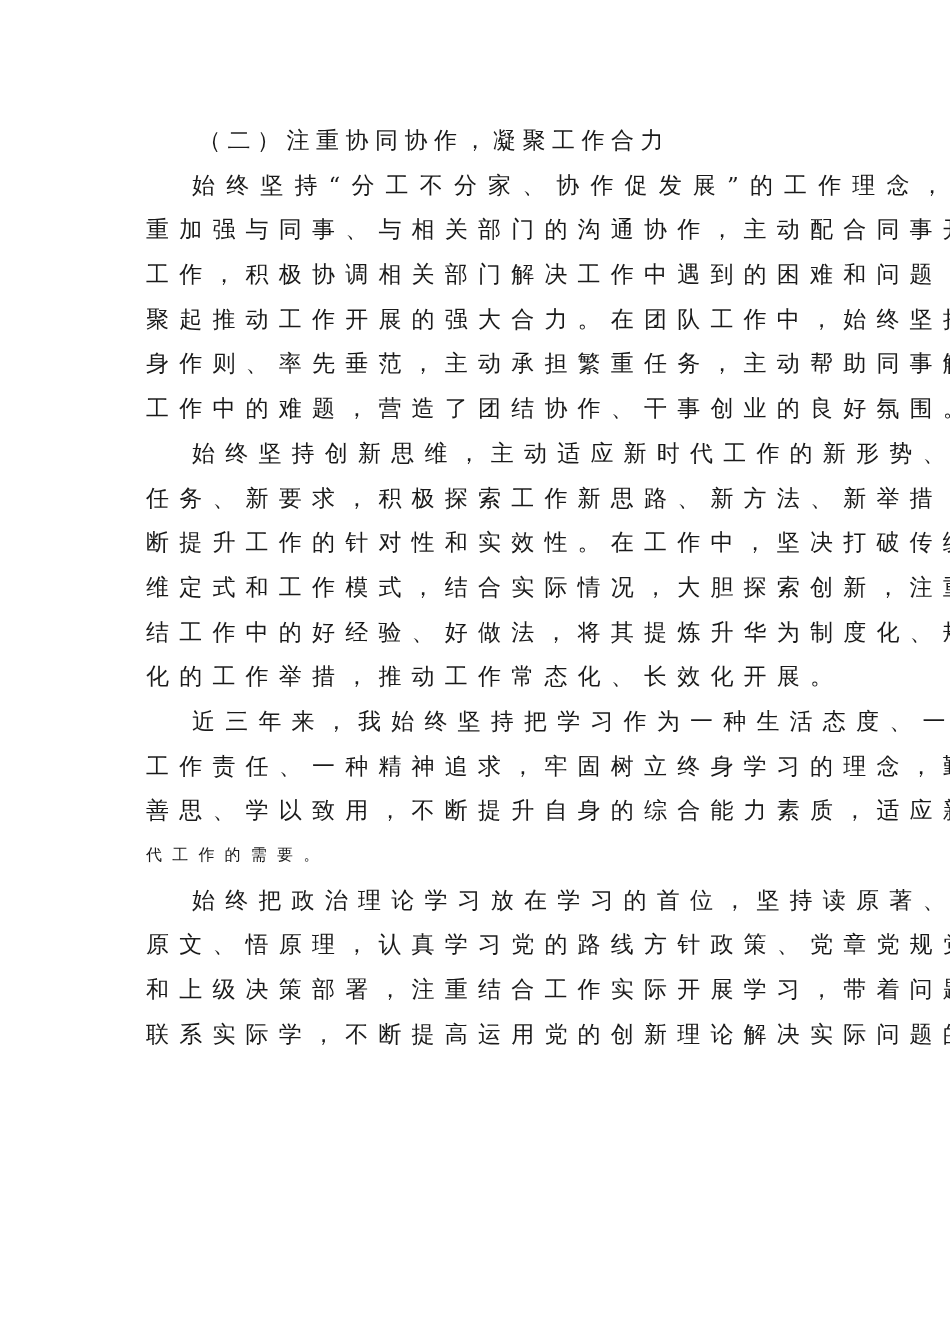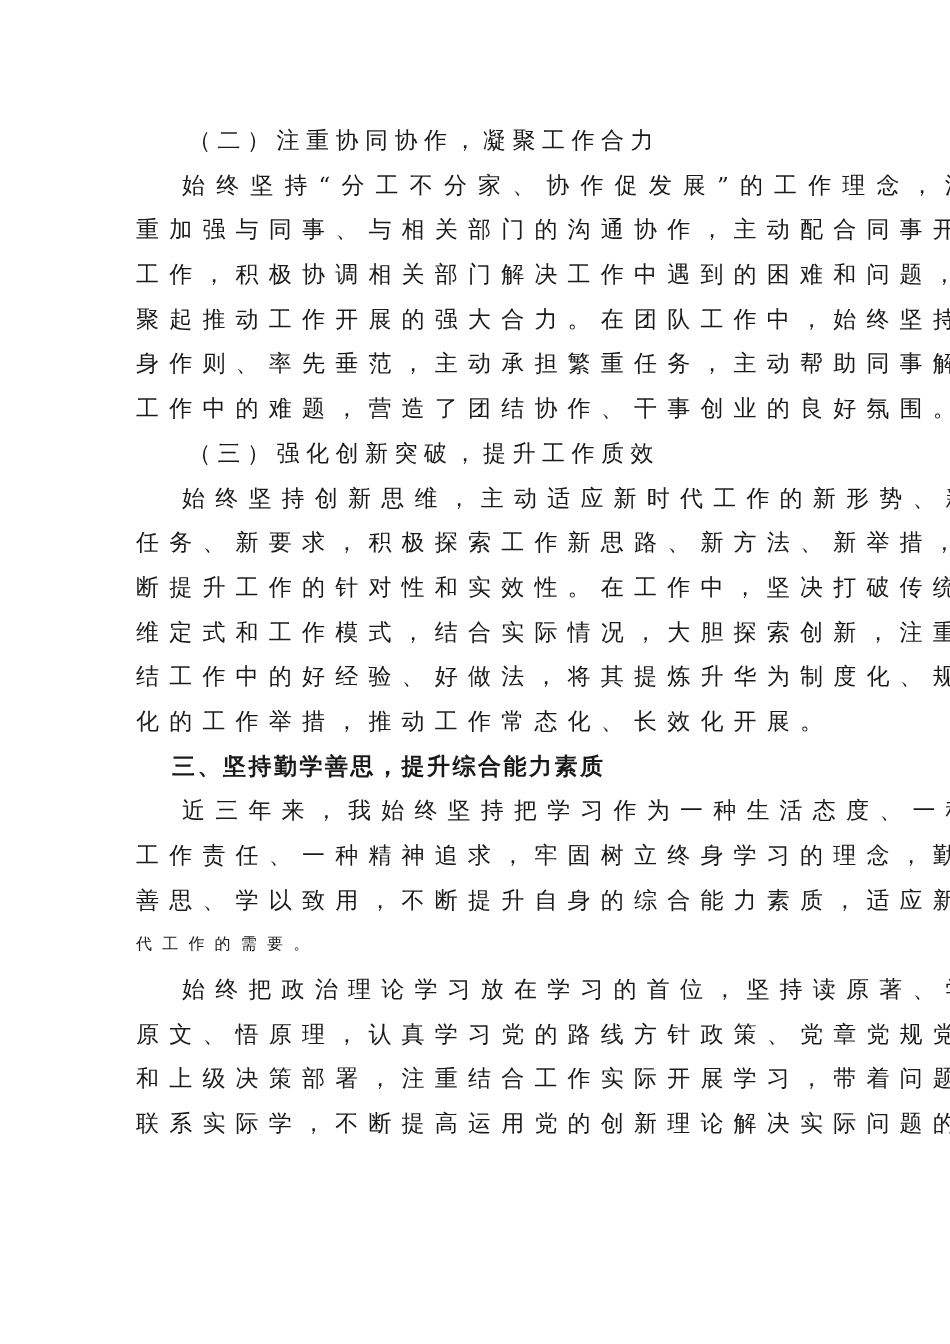--- a/index.html
+++ b/index.html
@@ -10,21 +10,21 @@
     body {
       width: 950px;
       height: 1344px;
       position: relative;
       overflow: hidden;
       font-family: "DejaVu Serif", "Liberation Serif", serif;
       color: #1a1a1a;
     }
     .page {
       position: absolute;
-      left: 136px;
+      left: 146px;
       top: 118px;
       width: 664px;
     }
     .line {
       height: 44.7px;
       line-height: 44.7px;
       font-size: 23px;
       white-space: nowrap;
       overflow: visible;
     }
@@ -56,31 +56,29 @@
   <h3 class="sub-heading" style="letter-spacing: 6.5px;">（二）注重协同协作，凝聚工作合力</h3>
   <div class="para">
     <div class="line" style="padding-left: 46px; font-size: 23px; letter-spacing: 11.14px;">始终坚持“分工不分家、协作促发展”的工作理念，注</div>
     <div class="line" style="font-size: 23px; letter-spacing: 10.2px;">重加强与同事、与相关部门的沟通协作，主动配合同事开展</div>
     <div class="line" style="font-size: 23px; letter-spacing: 10.2px;">工作，积极协调相关部门解决工作中遇到的困难和问题，凝</div>
     <div class="line" style="font-size: 23px; letter-spacing: 10.2px;">聚起推动工作开展的强大合力。在团队工作中，始终坚持以</div>
     <div class="line" style="font-size: 23px; letter-spacing: 10.2px;">身作则、率先垂范，主动承担繁重任务，主动帮助同事解决</div>
     <div class="line" style="font-size: 23px; letter-spacing: 10.2px;">工作中的难题，营造了团结协作、干事创业的良好氛围。</div>
   </div>
 
-  <h3 class="sub-heading" style="letter-spacing: 6.5px;">（三）强化创新突破，提升工作质效</h3>
   <div class="para">
     <div class="line" style="padding-left: 46px; font-size: 23px; letter-spacing: 10.2px;">始终坚持创新思维，主动适应新时代工作的新形势、新</div>
     <div class="line" style="font-size: 23px; letter-spacing: 10.2px;">任务、新要求，积极探索工作新思路、新方法、新举措，不</div>
     <div class="line" style="font-size: 23px; letter-spacing: 10.2px;">断提升工作的针对性和实效性。在工作中，坚决打破传统思</div>
     <div class="line" style="font-size: 23px; letter-spacing: 10.2px;">维定式和工作模式，结合实际情况，大胆探索创新，注重总</div>
     <div class="line" style="font-size: 23px; letter-spacing: 10.2px;">结工作中的好经验、好做法，将其提炼升华为制度化、规范</div>
     <div class="line" style="font-size: 23px; letter-spacing: 10.2px; text-align: right;">化的工作举措，推动工作常态化、长效化开展。</div>
   </div>
 
-  <h2 class="section-heading" style="letter-spacing: 2.5px;">三、坚持勤学善思，提升综合能力素质</h2>
   <div class="para">
     <div class="line" style="padding-left: 46px; font-size: 23px; letter-spacing: 10.2px;">近三年来，我始终坚持把学习作为一种生活态度、一种</div>
     <div class="line" style="font-size: 23px; letter-spacing: 10.2px;">工作责任、一种精神追求，牢固树立终身学习的理念，勤学</div>
     <div class="line" style="font-size: 23px; letter-spacing: 10.2px;">善思、学以致用，不断提升自身的综合能力素质，适应新时</div>
     <div class="line" style="font-size: 16px; letter-spacing: 10.2px;">代工作的需要。</div>
   </div>
 
   <div class="para">
     <div class="line" style="padding-left: 46px; font-size: 23px; letter-spacing: 10.2px;">始终把政治理论学习放在学习的首位，坚持读原著、学</div>
     <div class="line" style="font-size: 23px; letter-spacing: 10.2px;">原文、悟原理，认真学习党的路线方针政策、党章党规党纪</div>

